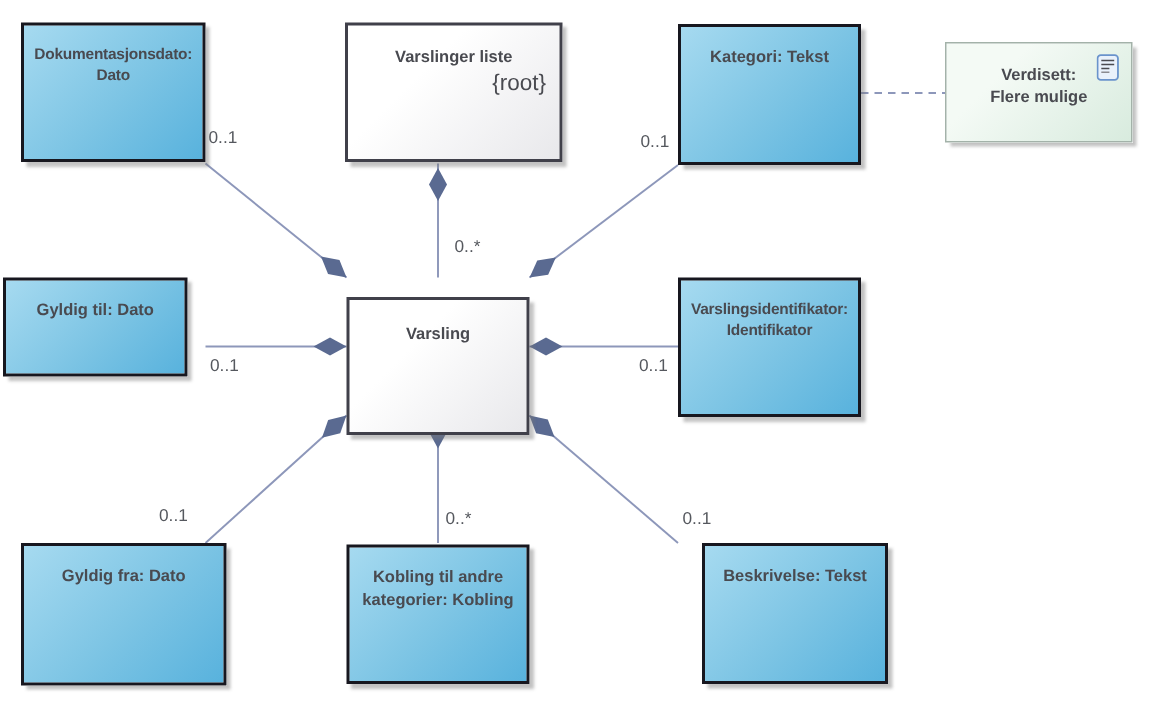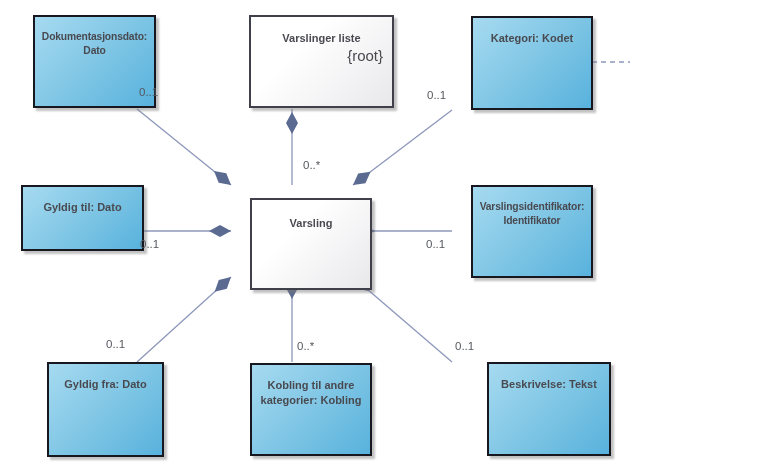--- a/index.html
+++ b/index.html
@@ -20,21 +20,20 @@
   .node {
     position: absolute;
     box-sizing: border-box;
     z-index: 1;
     text-align: center;
     color: #494a50;
     font-weight: bold;
     font-size: 11px;
     line-height: 1.35;
     box-shadow: 3px 3px 2px rgba(120,120,120,0.45);
-    margin-left: 19px;
   }
   .node .label { display: block; padding: 13px 4px 0 4px; }
   .attr-node {
     background: linear-gradient(135deg, #a6daf0 0%, #7cc4e4 55%, #58b2dd 100%);
     border: 2px solid #17171f;
   }
   .class-node {
     background: linear-gradient(135deg, #ffffff 35%, #e8e8eb 100%);
     border: 2px solid #40404a;
   }
@@ -99,37 +98,50 @@
   <div class="node attr-node tight" style="left:14px; top:15px; width:123px; height:93px;">
     <span class="label">Dokumentasjonsdato: Dato</span>
   </div>
 
   <div class="node class-node" style="left:230px; top:15px; width:145px; height:93px;">
     <span class="label" style="padding-top:14px;">Varslinger liste</span>
     <span class="stereotype">{root}</span>
   </div>
 
   <div class="node attr-node" style="left:452px; top:16px; width:122px; height:94px;">
-    <span class="label">Kategori: Kodet</span>
+    <span class="label">Kategori: Tekst</span>
   </div>
 
+  <div class="node note-node" style="left:630px; top:28px; width:125px; height:67px;">
+    <span class="doc-icon">
+      <svg width="15" height="18" viewBox="0 0 15 18">
+        <rect x="0.7" y="0.7" width="13.6" height="16.6" rx="2.2" fill="#e9f1fb" stroke="#6a93cc" stroke-width="1.2"></rect>
+        <line x1="3.2" y1="4.4" x2="11.8" y2="4.4" stroke="#4a4a50" stroke-width="1"></line>
+        <line x1="3.2" y1="7" x2="11.8" y2="7" stroke="#4a4a50" stroke-width="1"></line>
+        <line x1="3.2" y1="9.6" x2="8.6" y2="9.6" stroke="#4a4a50" stroke-width="1"></line>
+        <line x1="3.2" y1="12.2" x2="8.6" y2="12.2" stroke="#8a8a90" stroke-width="1"></line>
+      </svg>
+    </span>
+    <span class="label">Verdisett:</span>
+    <span class="label" style="padding-top:0;">Flere mulige</span>
+  </div>
 
   <div class="node attr-node" style="left:2px; top:185px; width:123px; height:66px;">
     <span class="label">Gyldig til: Dato</span>
   </div>
 
   <div class="node class-node" style="left:231px; top:198px; width:122px; height:92px;">
     <span class="label" style="padding-top:16px;">Varsling</span>
   </div>
 
   <div class="node attr-node tight" style="left:452px; top:185px; width:122px; height:93px;">
     <span class="label">Varslingsidentifikator: Identifikator</span>
   </div>
 
-  <div class="node attr-node" style="left:28px; top:362px; width:117px; height:95px;">
+  <div class="node attr-node" style="left:14px; top:362px; width:137px; height:95px;">
     <span class="label">Gyldig fra: Dato</span>
   </div>
 
   <div class="node attr-node" style="left:231px; top:363px; width:122px; height:93px;">
     <span class="label">Kobling til andre kategorier: Kobling</span>
   </div>
 
   <div class="node attr-node" style="left:468px; top:362px; width:124px; height:94px;">
     <span class="label">Beskrivelse: Tekst</span>
   </div>

